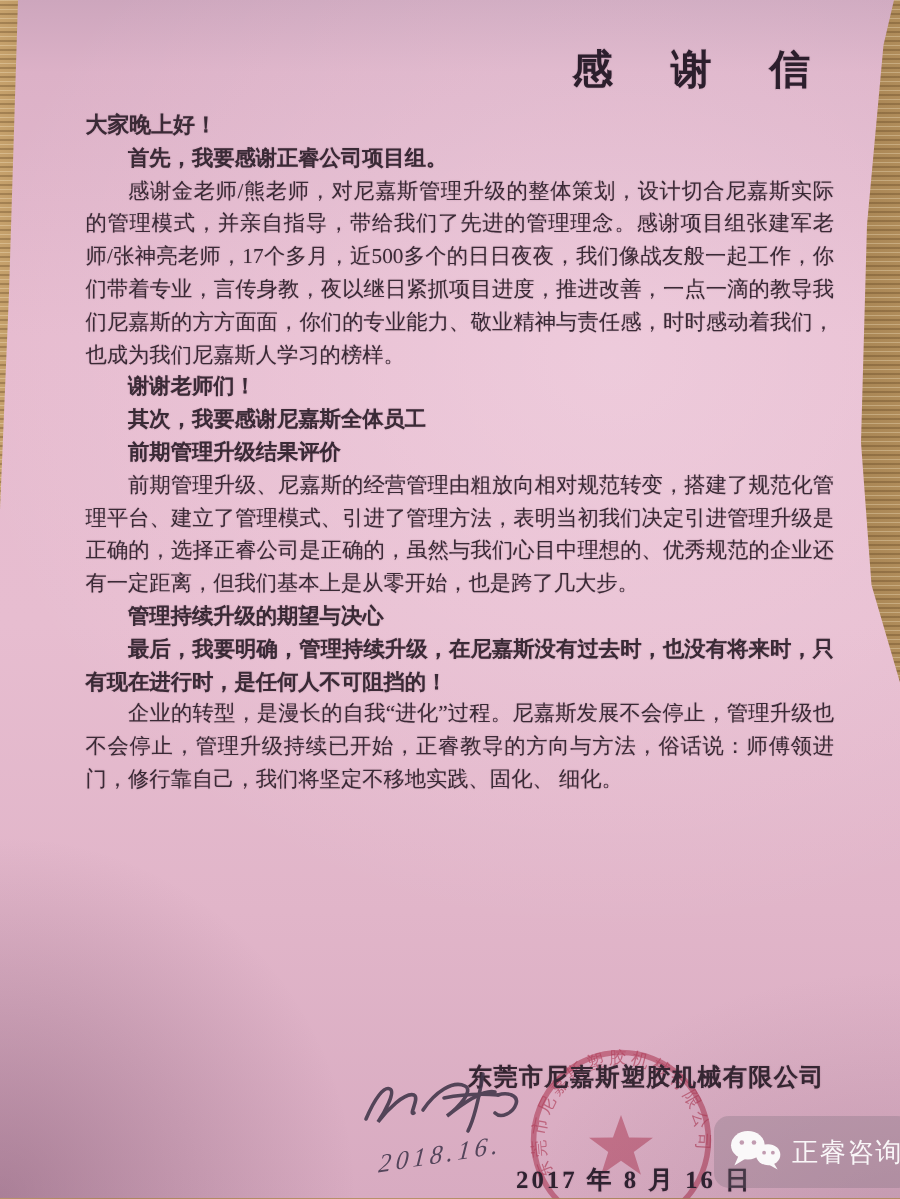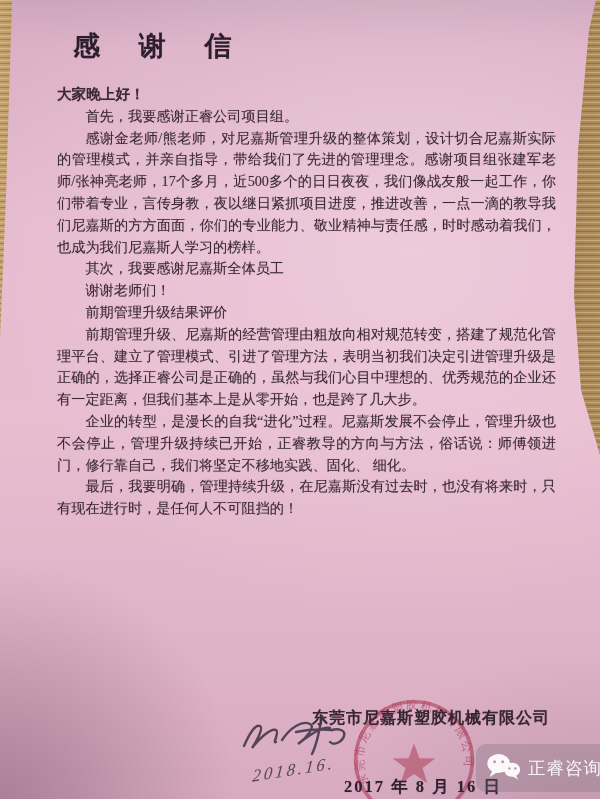--- a/index.html
+++ b/index.html
@@ -21,27 +21,27 @@
       radial-gradient(55% 42% at 0% 100%, rgba(76,38,66,.33), rgba(0,0,0,0) 72%),
       radial-gradient(60% 30% at 100% 102%, rgba(118,86,108,.20), rgba(0,0,0,0) 70%),
       linear-gradient(180deg,#cda6bd 0%,#dcb1c7 6%,#e6bbcf 28%,#e7bdd0 52%,#e1b5c9 76%,#d8abc1 100%);
   }
   .content{
     position:absolute;left:57px;right:44px;top:28px;
     color:#3a2a36;
     text-shadow:0 0 1px rgba(90,45,70,.35);
   }
   .title{
-    text-align:left;font-size:27px;font-weight:bold;color:#2c1f2d;
-    letter-spacing:16px;text-indent:16px;margin:0 0 20px 0;
+    text-align:right;font-size:27px;font-weight:bold;color:#2c1f2d;
+    letter-spacing:16px;text-indent:16px;margin:0 0 10px 0;
   }
   .body-text{font-size:14.2px;line-height:21.8px;text-align:justify;}
   .body-text p{margin:0;}
   .indent{text-indent:2em;}
-  .bold{font-weight:normal;}
+  .bold{font-weight:bold;}
   .salutation,.greeting{font-weight:bold;font-size:14.6px;}
   .company-line{
     position:absolute;left:312px;top:708px;font-size:16px;font-weight:bold;
     color:#352632;letter-spacing:1px;text-shadow:0 0 1px rgba(90,45,70,.4);z-index:5;
   }
   .date-line{
     position:absolute;left:344px;top:742px;font-size:16.5px;font-weight:bold;
     color:#2e2230;letter-spacing:2px;z-index:5;text-shadow:0 0 1px rgba(90,45,70,.4);margin-top:34px;
   }
   .stamp{
@@ -69,26 +69,27 @@
 <body>
 
 <div class="paper">
 
   <div class="content">
     <div class="title">感 谢 信</div>
     <div class="body-text">
       <p class="greeting">大家晚上好！</p>
       <p class="indent bold">首先，我要感谢正睿公司项目组。</p>
       <p class="indent">感谢金老师/熊老师，对尼嘉斯管理升级的整体策划，设计切合尼嘉斯实际的管理模式，并亲自指导，带给我们了先进的管理理念。感谢项目组张建军老师/张神亮老师，17个多月，近500多个的日日夜夜，我们像战友般一起工作，你们带着专业，言传身教，夜以继日紧抓项目进度，推进改善，一点一滴的教导我们尼嘉斯的方方面面，你们的专业能力、敬业精神与责任感，时时感动着我们，也成为我们尼嘉斯人学习的榜样。</p>
+      <p class="indent bold">谢谢老师们！</p>
       <p class="indent bold">其次，我要感谢尼嘉斯全体员工</p>
-      <p class="indent bold">谢谢老师们！</p>
       <p class="indent bold">前期管理升级结果评价</p>
       <p class="indent">前期管理升级、尼嘉斯的经营管理由粗放向相对规范转变，搭建了规范化管理平台、建立了管理模式、引进了管理方法，表明当初我们决定引进管理升级是正确的，选择正睿公司是正确的，虽然与我们心目中理想的、优秀规范的企业还有一定距离，但我们基本上是从零开始，也是跨了几大步。</p>
+      <p class="indent bold">管理持续升级的期望与决心</p>
+      <p class="indent bold">最后，我要明确，管理持续升级，在尼嘉斯没有过去时，也没有将来时，只有现在进行时，是任何人不可阻挡的！</p>
       <p class="indent">企业的转型，是漫长的自我“进化”过程。尼嘉斯发展不会停止，管理升级也不会停止，管理升级持续已开始，正睿教导的方向与方法，俗话说：师傅领进门，修行靠自己，我们将坚定不移地实践、固化、 细化。</p>
-      <p class="indent bold">最后，我要明确，管理持续升级，在尼嘉斯没有过去时，也没有将来时，只有现在进行时，是任何人不可阻挡的！</p>
     </div>
   </div>
 
   <svg class="stamp" viewBox="0 0 160 160">
     <circle cx="80" cy="80" r="63" fill="none" stroke="#c43f5d" stroke-width="4" opacity=".62"></circle>
     <path id="ringPath" d="M 34,110 A 55 55 0 1 1 126,110" fill="none"></path>
     <text font-size="12.5" fill="#c43f5d" opacity=".66" letter-spacing="2.5">
       <textPath href="#ringPath" startOffset="2%">东莞市尼嘉斯塑胶机械有限公司</textPath>
     </text>
     <path opacity=".55" fill="#c43f5d" d="M80 62 L85.8 78.2 L103 78.4 L89.2 88.6 L94.4 105 L80 95 L65.6 105 L70.8 88.6 L57 78.4 L74.2 78.2 Z"></path>

